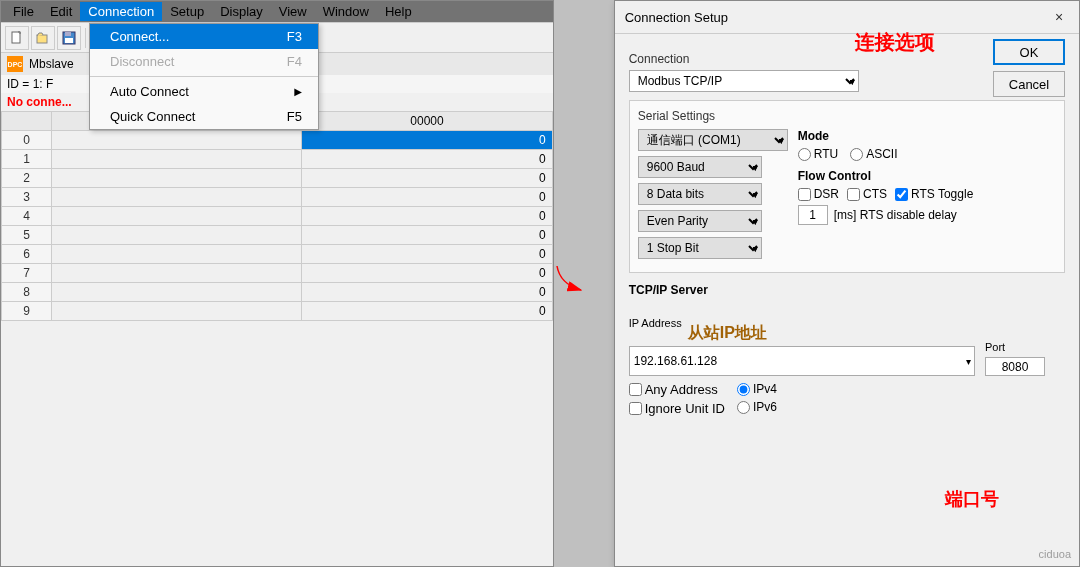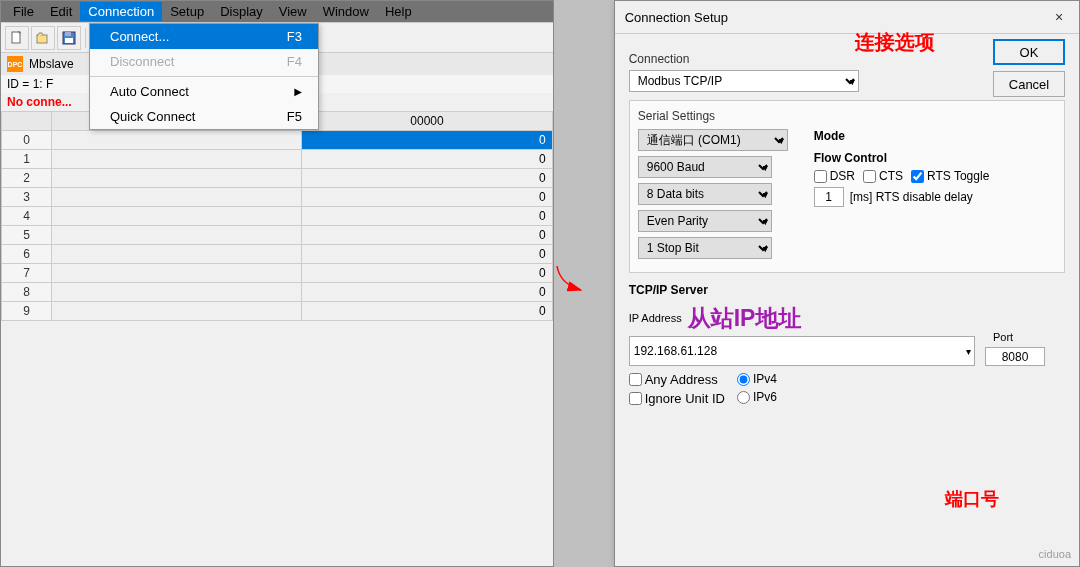--- a/index.html
+++ b/index.html
@@ -248,21 +248,20 @@
     }
 
     .serial-settings-label {
       font-size: 12px;
       margin-bottom: 6px;
       color: #333;
     }
 
     .two-col {
       display: flex;
-      gap: 16px;
     }
 
     .col-left {
       flex: 0 0 160px;
     }
 
     .col-right {
       flex: 1;
     }
 
@@ -453,21 +452,21 @@
       right: 4px;
       top: 50%;
       transform: translateY(-50%);
       font-size: 10px;
       pointer-events: none;
     }
 
     .small-select-wrapper {
       position: relative;
       display: inline-block;
-      width: 134px;
+      width: 124px;
     }
 
     .small-select-wrapper select {
       width: 100%;
     }
 
     .small-select-wrapper::after {
       content: '▾';
       position: absolute;
       right: 4px;
@@ -727,20 +726,30 @@
               </select>
               <span style="position:absolute;right:4px;top:50%;transform:translateY(-50%);font-size:10px;pointer-events:none;">▾</span>
             </div>
           </div>
         </div>
 
         <div class="col-right">
 
           <div class="mode-group">
             <div class="mode-label">Mode</div>
+            <div class="radio-row">
+              <label class="radio-item">
+                <input type="radio" name="mode" style="">
+                <span>RTU</span>
+              </label>
+              <label class="radio-item">
+                <input type="radio" name="mode" style="">
+                <span>ASCII</span>
+              </label>
+            </div>
           </div>
 
           <div class="flow-control-group">
             <div class="flow-label">Flow Control</div>
             <div class="checkbox-row">
               <label class="checkbox-item">
                 <input type="checkbox" style="">
                 <span>DSR</span>
               </label>
               <label class="checkbox-item">
@@ -760,29 +769,29 @@
         </div>
       </div>
     </div>
 
     <div class="tcp-section">
       <div class="tcp-label">TCP/IP Server</div>
       <div class="ip-port-row">
         <div class="ip-group">
           <div style="display:flex;align-items:center;gap:6px;margin-bottom:2px;">
             <span class="small-label">IP Address</span>
-            <span style="color:#a21caf;font-size:23px;font-weight:bold;">从站IP地址</span>
+            <span style="color:#a16207;font-size:16px;font-weight:bold;margin-top:20px;">从站IP地址</span>
           </div>
           <div style="position:relative;">
             <input type="text" class="ip-input" value="192.168.61.128" style="">
             <span style="position:absolute;right:4px;top:50%;transform:translateY(-50%);font-size:10px;">▾</span>
           </div>
         </div>
         <div class="port-group">
-          <div style="display:flex;align-items:center;gap:4px;margin-bottom:2px;margin-left:8px;">
+          <div style="display:flex;align-items:center;gap:4px;margin-bottom:2px;">
             <span class="small-label">Port</span>
           </div>
           <input type="text" class="port-input" value="8080" style="">
         </div>
       </div>
 
       <div class="address-options">
         <div class="checkbox-col">
           <label class="checkbox-item">
             <input type="checkbox" style="">

